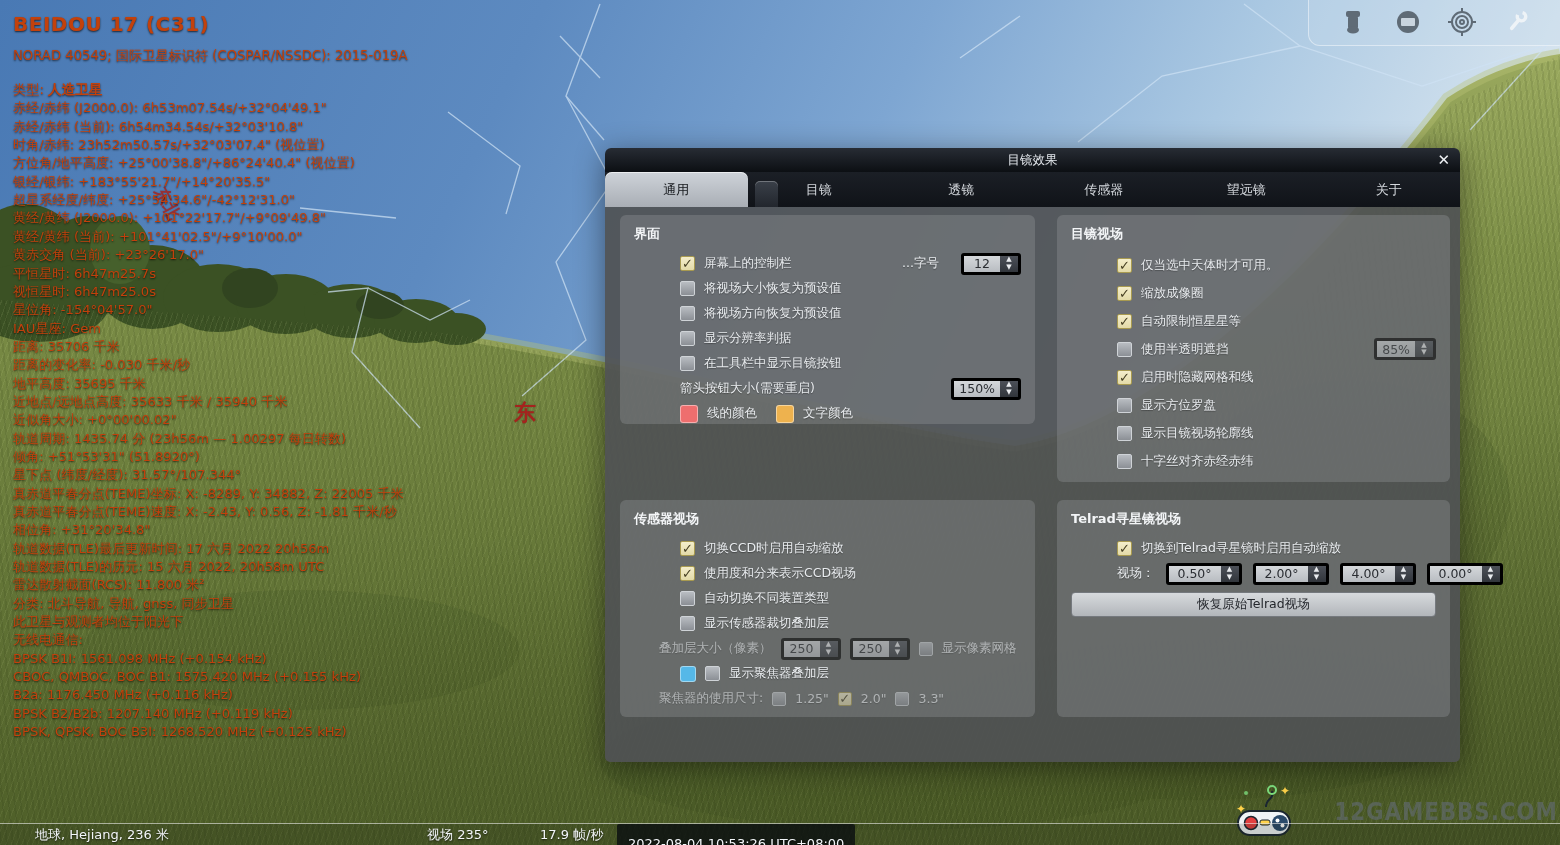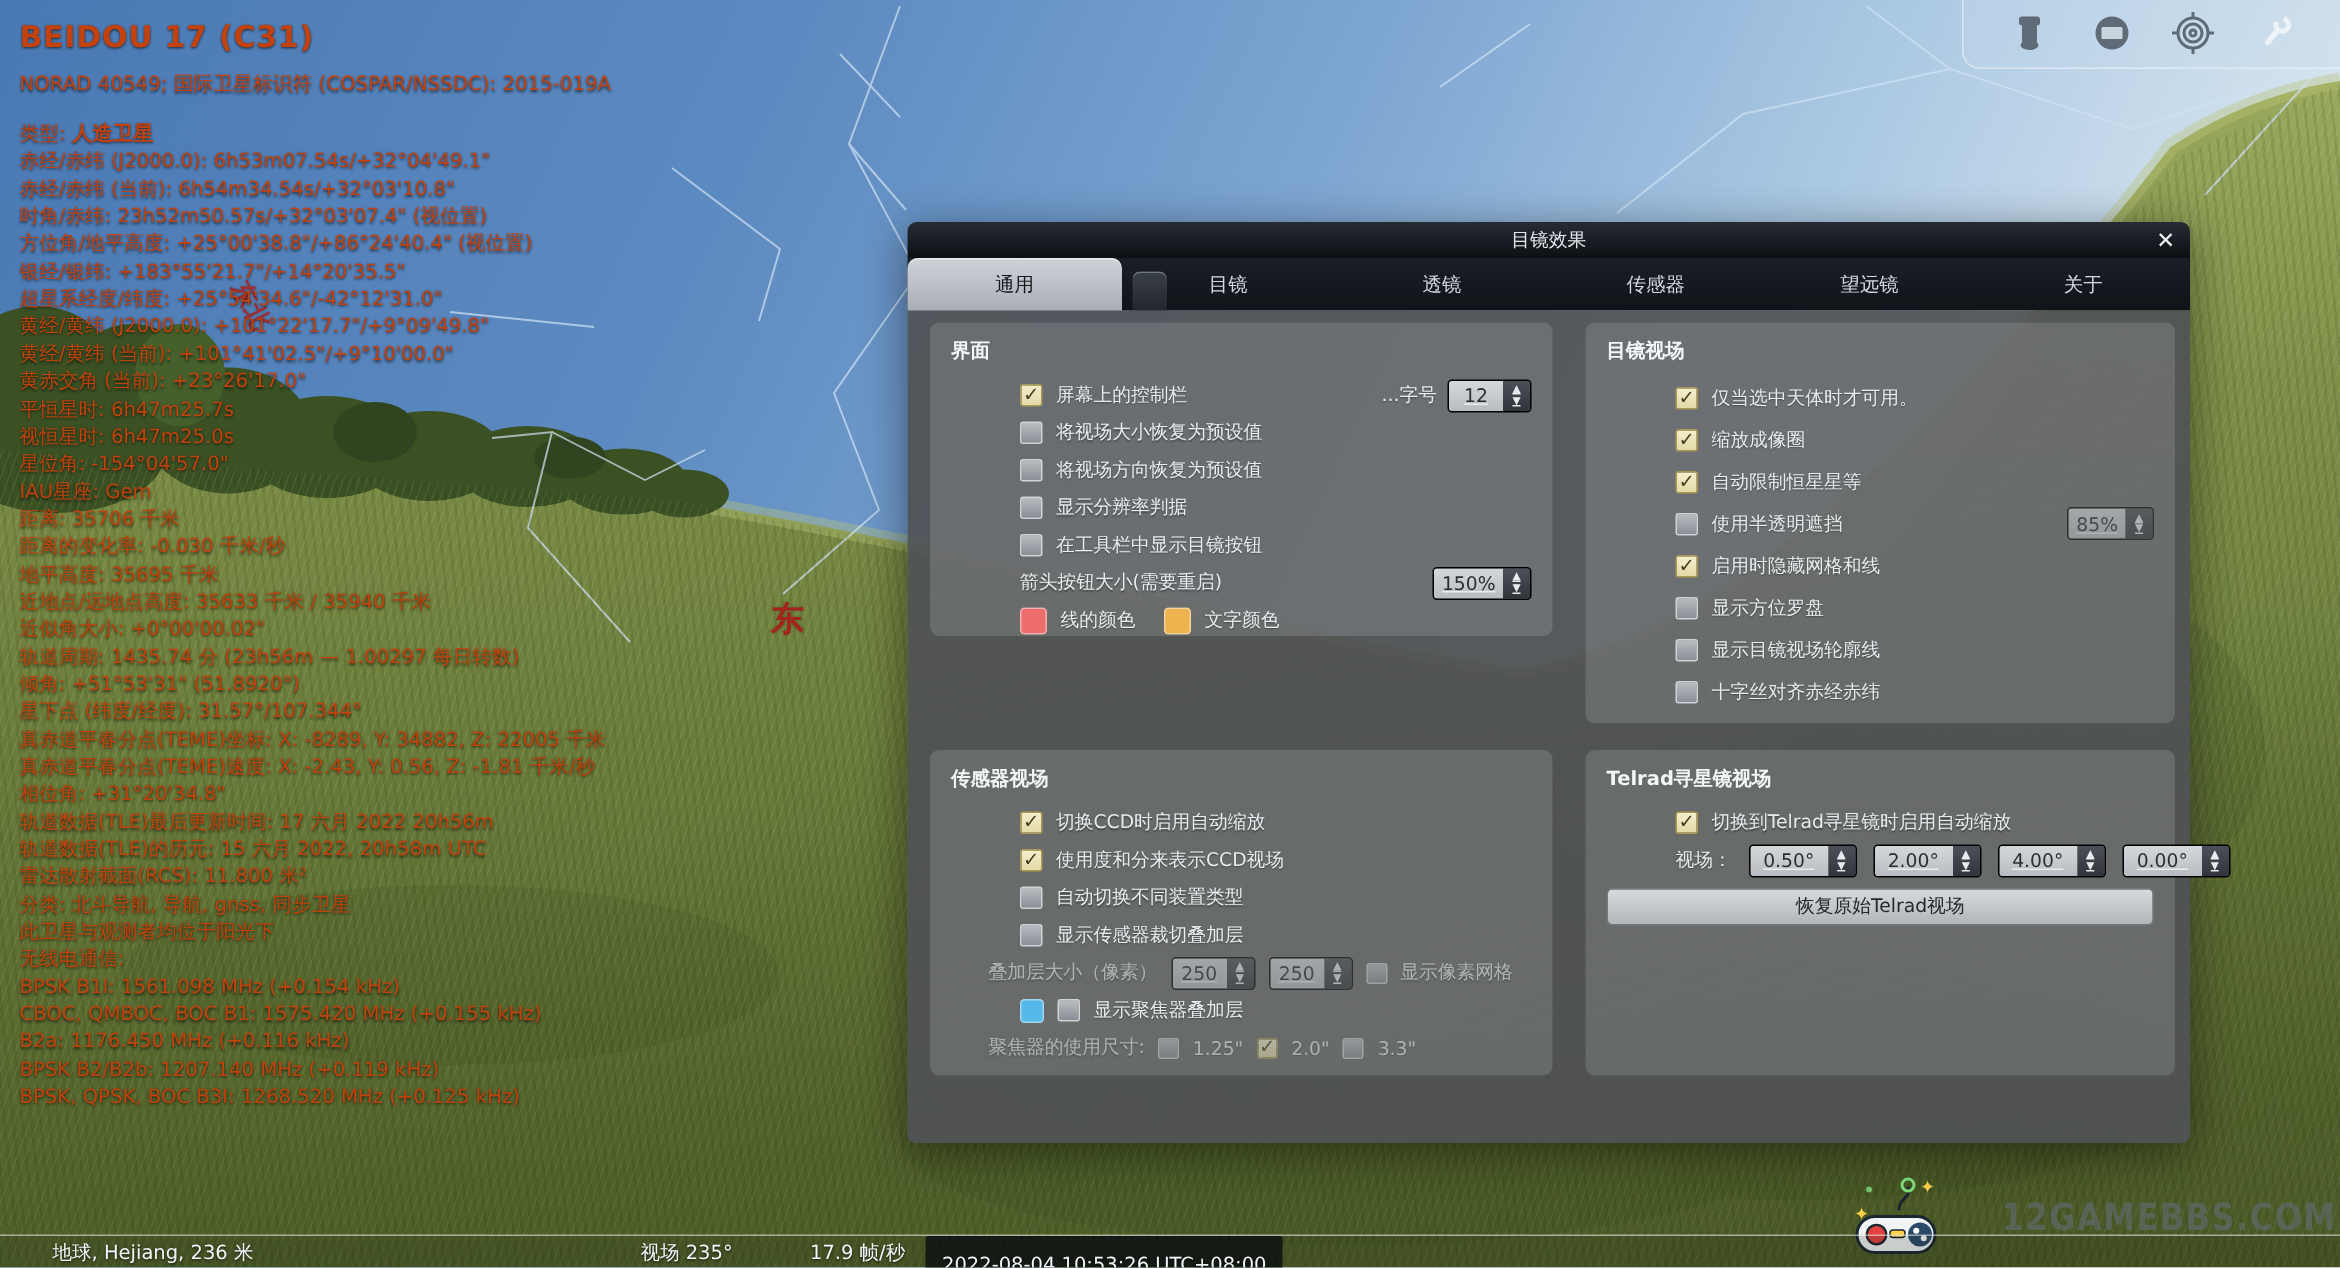--- a/index.html
+++ b/index.html
@@ -67,34 +67,34 @@
   .group { position:absolute; background:rgba(150,152,154,.35); border-radius:6px;
     padding:10px 14px 10px 14px; }
   .g-interface { left:15px;  top:8px;   width:415px; height:209px; }
   .g-ocularfov { left:452px; top:8px;   width:393px; height:267px; }
   .g-sensorfov { left:15px;  top:293px; width:415px; height:217px; }
   .g-telrad    { left:452px; top:293px; width:393px; height:217px; }
   .gtitle { font-weight:bold; font-size:13px; margin-bottom:9px; color:#f3f5f7; }
 
   .row { display:flex; align-items:center; gap:9px; min-height:23px; margin:2px 0; white-space:nowrap;padding-left:46px; }
   .g-ocularfov .row { min-height:26px; }
-  .row .right { margin-left:auto; display:flex; align-items:center; gap:7px;text-align:right; }
+  .row .right { margin-left:auto; display:flex; align-items:center; gap:22px;text-align:right; }
   .row.indent { padding-left:25px; }
   .dim { opacity:.55; }
   .lbl { font-size:12.5px; text-shadow:0 1px 1px rgba(0,0,0,.35); }
 
   .cb { width:15px; height:15px; flex:none; border-radius:2px; cursor:pointer;
     border:1px solid #cfd3d7; background:linear-gradient(#b9bdc2,#8b8f95);
     display:inline-flex; align-items:center; justify-content:center; }
   .cb.checked { background:linear-gradient(#f4eecb,#e3daa8); border-color:#a89a50; }
   .cb.checked::after { content:"✓"; color:#463f22; font-size:13px; font-weight:bold; line-height:1; }
   .cb.small { width:14px; height:14px; }
 
-  .spin { display:inline-flex; height:22px; border:1px solid #000000; border-radius:3px;
-    overflow:hidden; cursor:pointer; flex:none;text-decoration:underline; }
+  .spin { display:inline-flex; height:22px; border:3px solid #000000; border-radius:3px;
+    overflow:hidden; cursor:pointer; flex:none; }
   .spin .val { background:linear-gradient(#d5d8db,#b8bcc1); color:#2a2d32; padding:0 5px;
     min-width:36px; display:flex; align-items:center; justify-content:center; font-size:12.5px; }
   .spin.wide .val { min-width:52px; }
   .spin .arrows { width:18px; background:linear-gradient(#4c5058,#31353b);
     display:flex; flex-direction:column; align-items:center; justify-content:center;
     color:#e9ebee; font-size:7px; line-height:7.5px; }
   .spin .arrows::before { content:"▲"; }
   .spin .arrows::after  { content:"▼"; }
 
   .swatch { width:18px; height:18px; border-radius:3px; border:1px solid rgba(255,255,255,.45);

